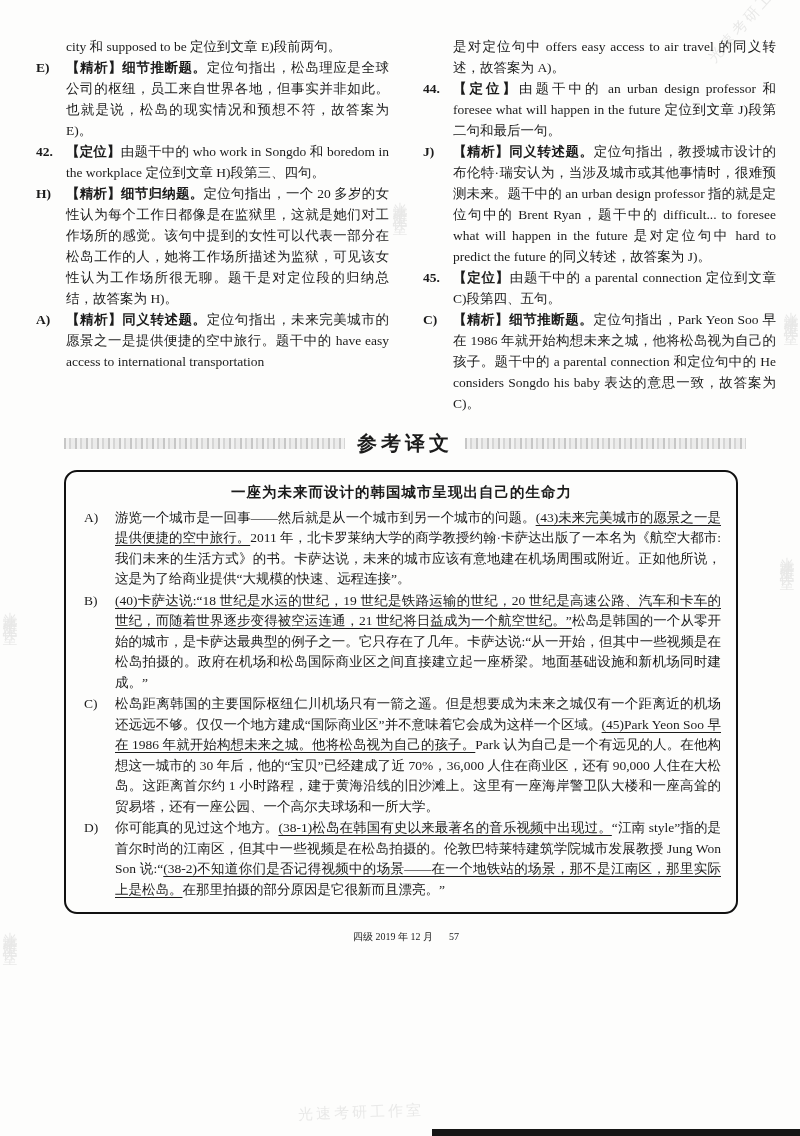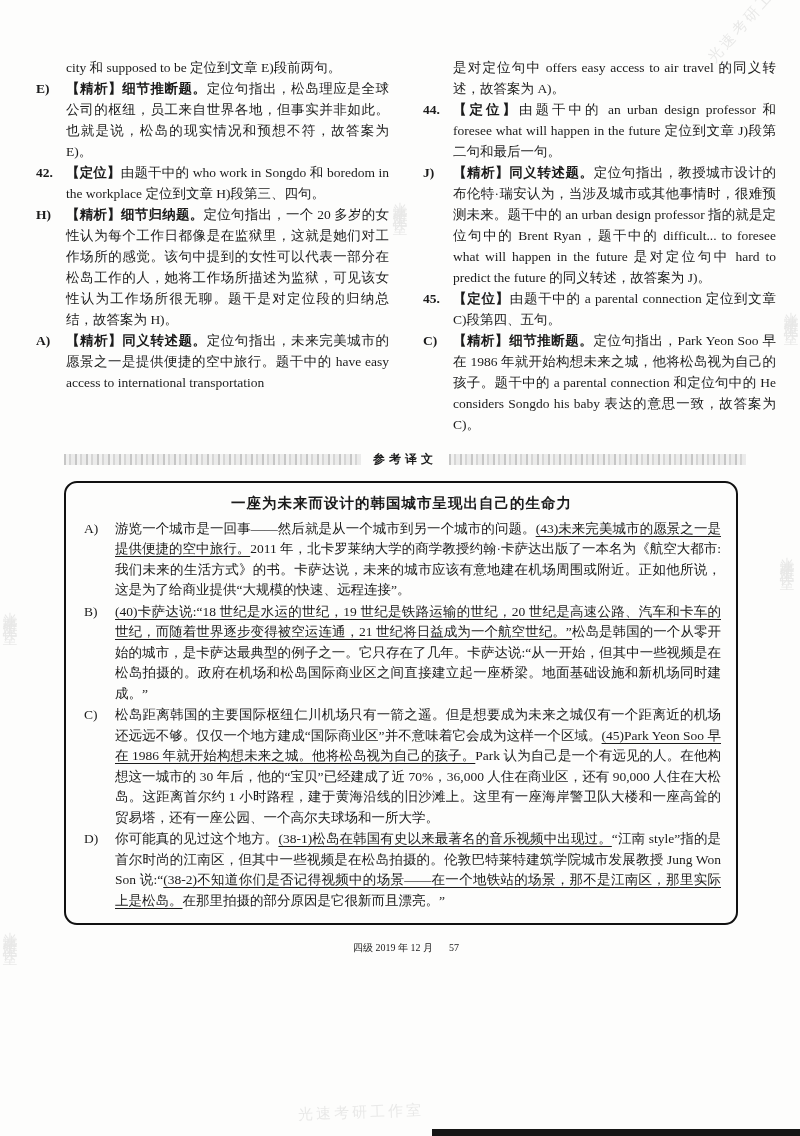--- a/index.html
+++ b/index.html
@@ -7,37 +7,37 @@
   body {
     background:#fdfdfc;
     color:#1b1b1b;
     font-family:"Liberation Serif","DejaVu Serif",serif;
     position:relative;
     overflow:hidden;
   }
   .page { position:relative; width:800px; height:1136px; padding:36px 24px 0 36px; }
 
   
-  .columns { display:flex; gap:34px;margin-top:21px; }
+  .columns { display:flex; gap:34px; }
   .col { flex:1; font-size:13.5px; line-height:21px; text-align:justify; }
   .exp-item { position:relative; padding-left:30px; }
   .exp-label {
     position:absolute; left:0; top:0;
     font-weight:bold; width:28px;
   }
   .exp-body b { font-weight:bold; }
 
   
   .ref-header { display:flex; align-items:center; margin:16px 30px 0 28px; gap:12px; }
   .hatch {
     flex:1; height:11px; opacity:.55;
     background:
       repeating-linear-gradient(90deg,#9a9a9a 0 2px,#e8e8e8 2px 5px,#b5b5b5 5px 7px,#ddd 7px 11px);
   }
-  .ref-title { font-weight:bold; font-size:12px; letter-spacing:4px; white-space:nowrap; }
+  .ref-title { font-weight:bold; font-size:20px; letter-spacing:4px; white-space:nowrap; }
 
   
   .ref-box {
     margin:13px 38px 0 28px;
     border:2px solid #111;
     border-radius:13px;
     padding:10px 15px 12px 16px;
     font-size:13.5px; line-height:20.5px;
     text-align:justify;
   }

